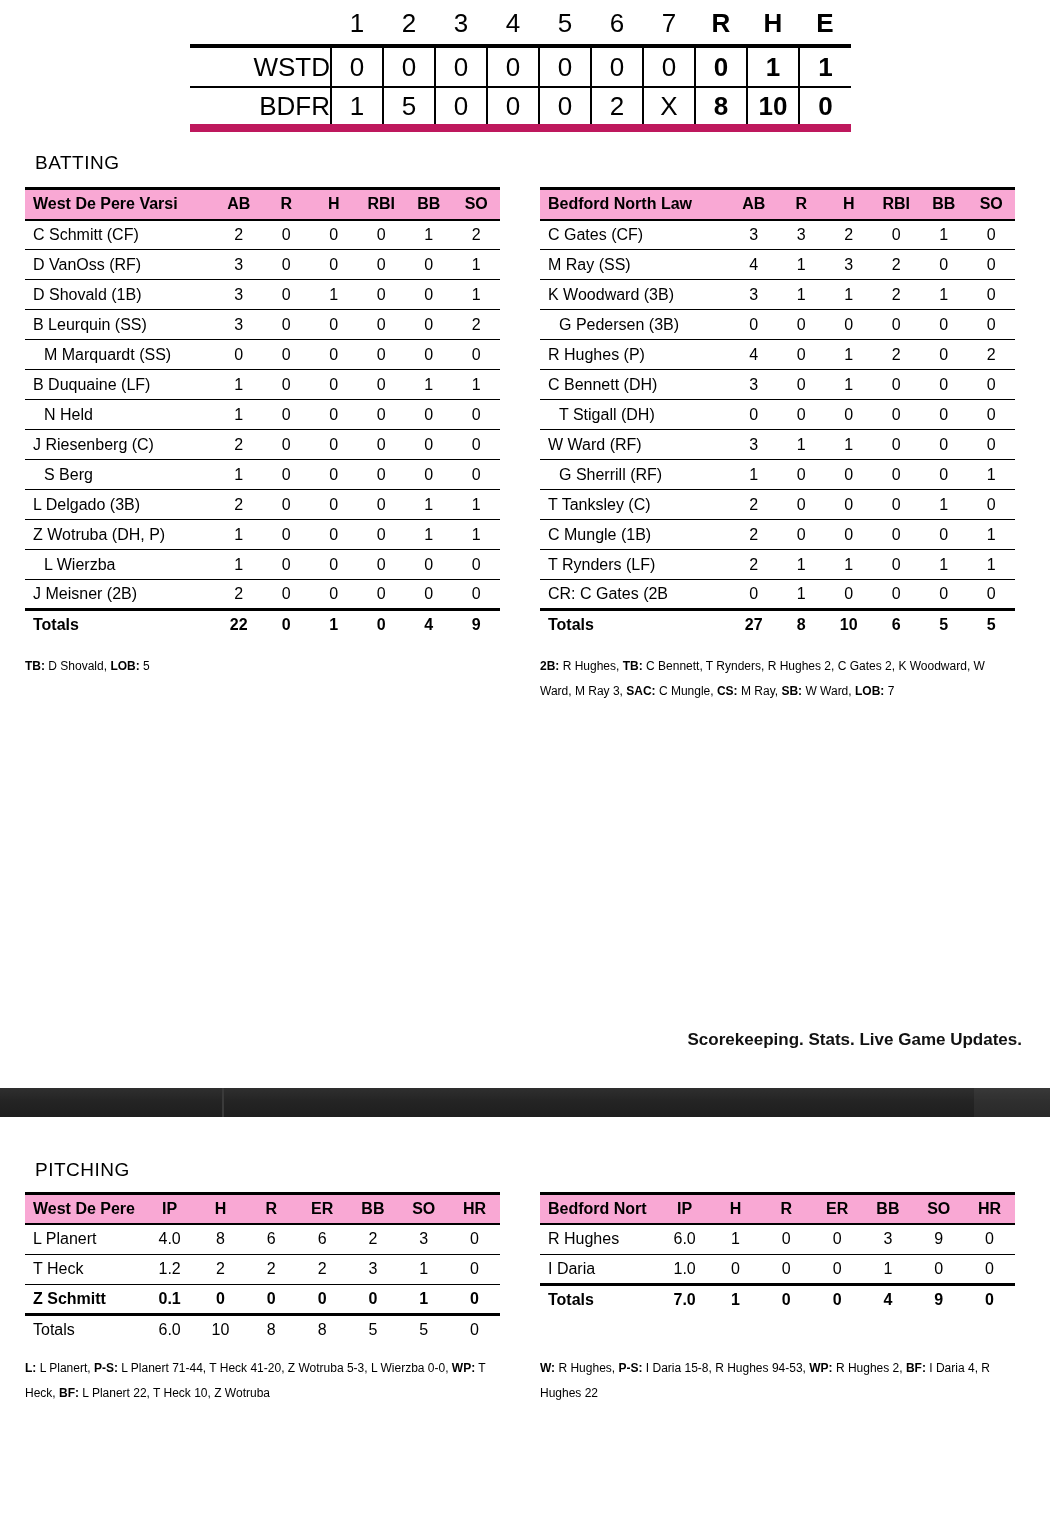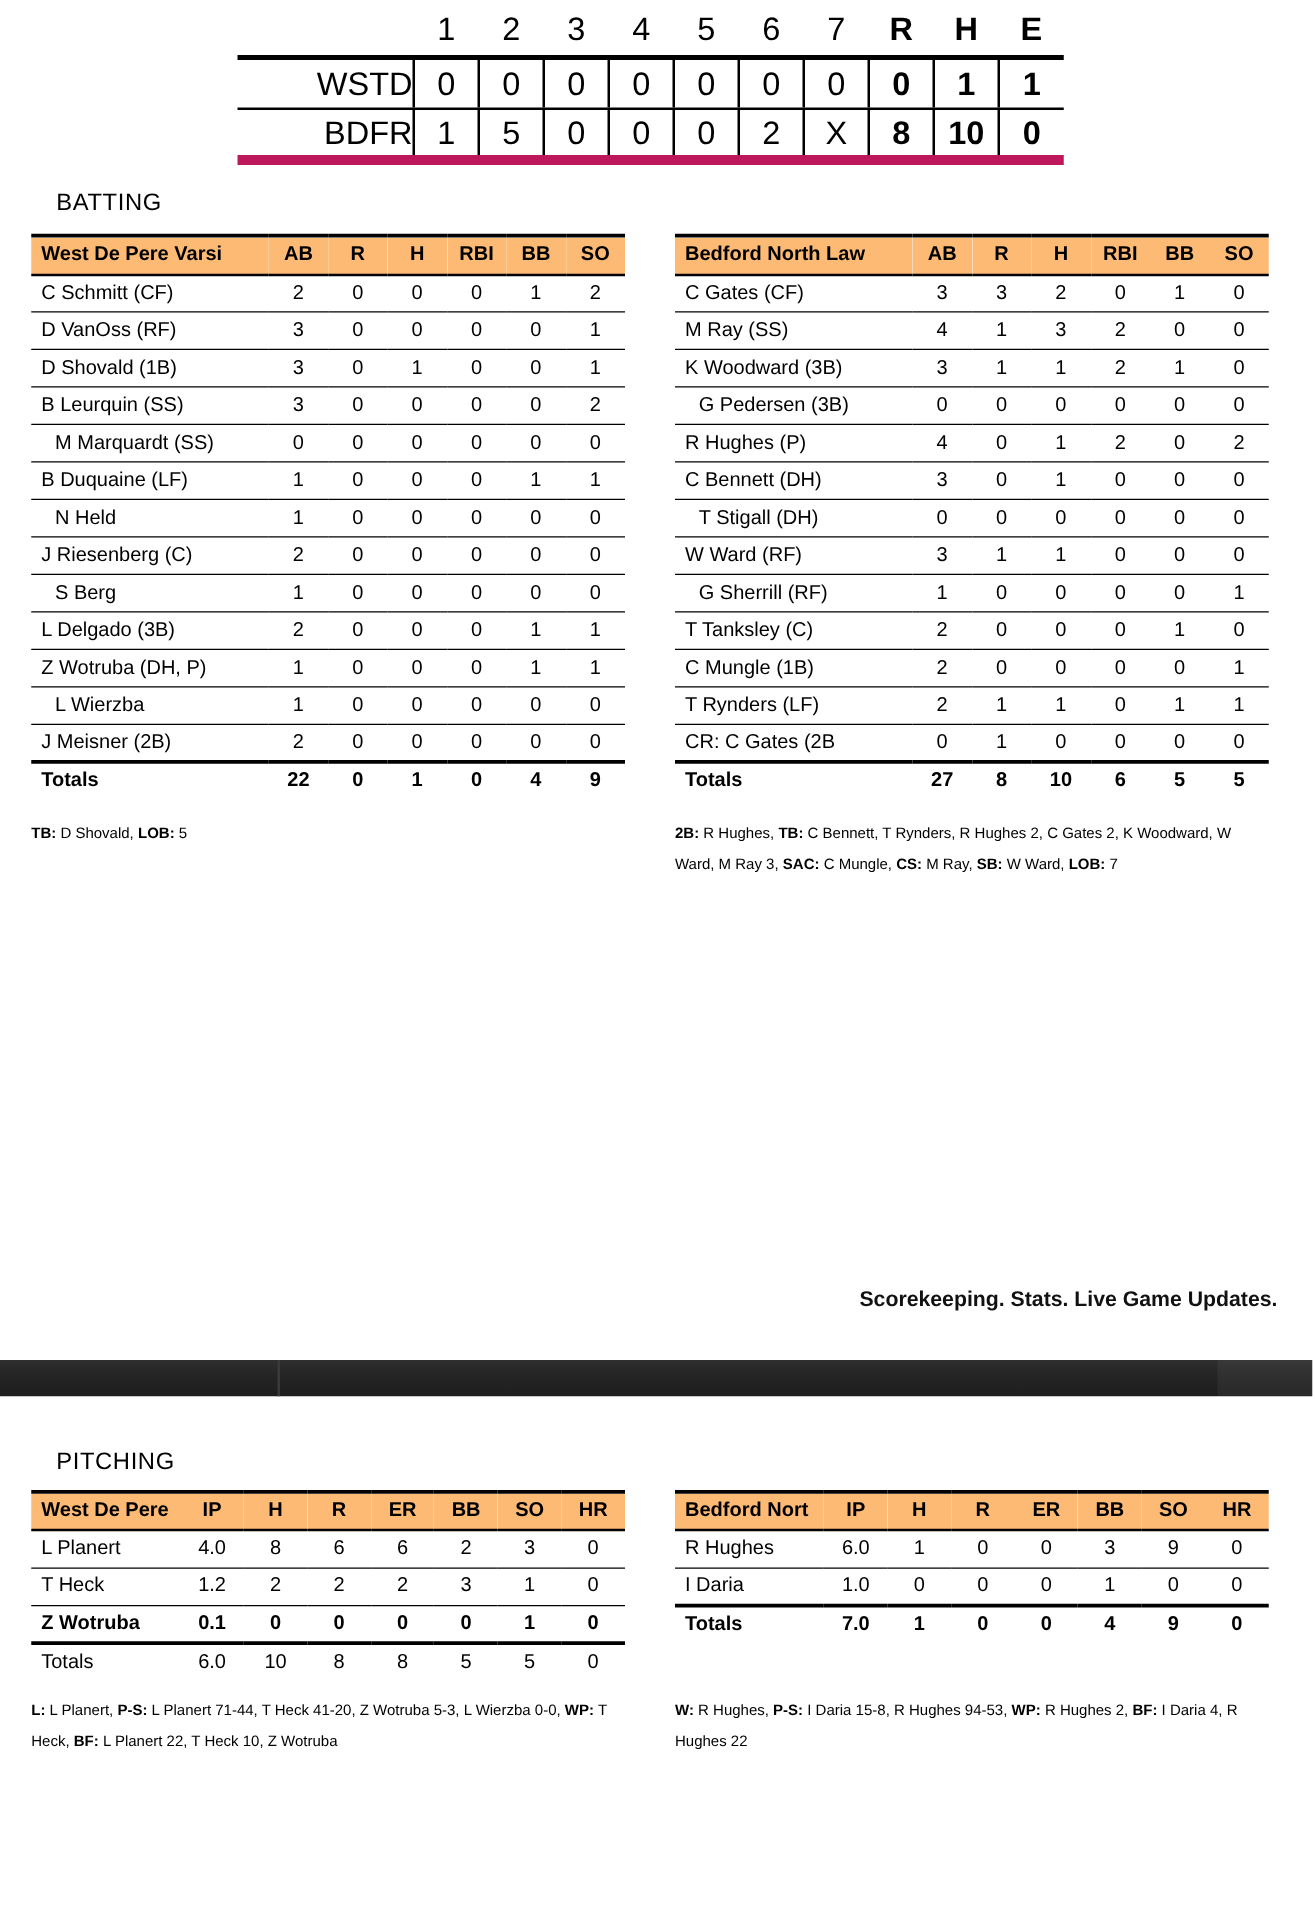--- a/index.html
+++ b/index.html
@@ -28,21 +28,21 @@
     border-left:2px solid #000;
   }
   .linescore tbody td.ls-name {
     border-left:none; text-align:right; padding-left:10px;
   }
   .linescore tbody tr:first-child td { border-top:4px solid #000; border-bottom:2px solid #000; }
   .linescore tbody tr:last-child td  { border-bottom:8px solid #be185d; }
 
   
   .section-label {
-    font-size:19px; letter-spacing:.5px; padding-left:45px; color:#000;
+    font-size:19px; letter-spacing:.5px; padding-left:35px; color:#000;
   }
   .section-label.batting  { margin-top:20px; }
   .section-label.pitching { margin-top:42px; }
 
   
   .cols { display:flex; gap:40px; padding:0 25px; align-items:flex-start; }
   .cols.tables-row { margin-top:13px; }
   .cols.notes-row  { margin-top:14px; }
   .cols.pitch-tables-row { margin-top:11px; }
   .cols.pitch-notes-row  { margin-top:12px; }
@@ -50,21 +50,21 @@
   
   table.stat {
     border-collapse:collapse; table-layout:fixed;
     width:475px; font-size:16px; flex:0 0 475px;
   }
   .stat col.c-name { width:40%; }
   .stat col.c-n    { width:10%; }
   .stat.pitch col.c-name { width:25.1%; }
   .stat.pitch col.c-n    { width:10.7%; }
   .stat th {
-    background:#fdba74; font-weight:700;
+    background:#f9a8d4; font-weight:700;
     border-top:3px solid #000; border-bottom:2px solid #000;
     height:31px; text-align:center; vertical-align:middle;
     white-space:nowrap; overflow:hidden;
   }
   .stat th.name { text-align:left; padding-left:8px; }
   .stat td {
     border-bottom:1px solid #000; height:30px;
     text-align:center; vertical-align:middle;
     white-space:nowrap; overflow:hidden;
   }
@@ -511,21 +511,21 @@
           <td class="name">T Heck</td>
           <td>1.2</td>
           <td>2</td>
           <td>2</td>
           <td>2</td>
           <td>3</td>
           <td>1</td>
           <td>0</td>
         </tr>
         <tr class="b">
-          <td class="name">Z Wotruba</td>
+          <td class="name">Z Schmitt</td>
           <td>0.1</td>
           <td>0</td>
           <td>0</td>
           <td>0</td>
           <td>0</td>
           <td>1</td>
           <td>0</td>
         </tr>
         <tr class="totals">
           <td class="name">Totals</td>

